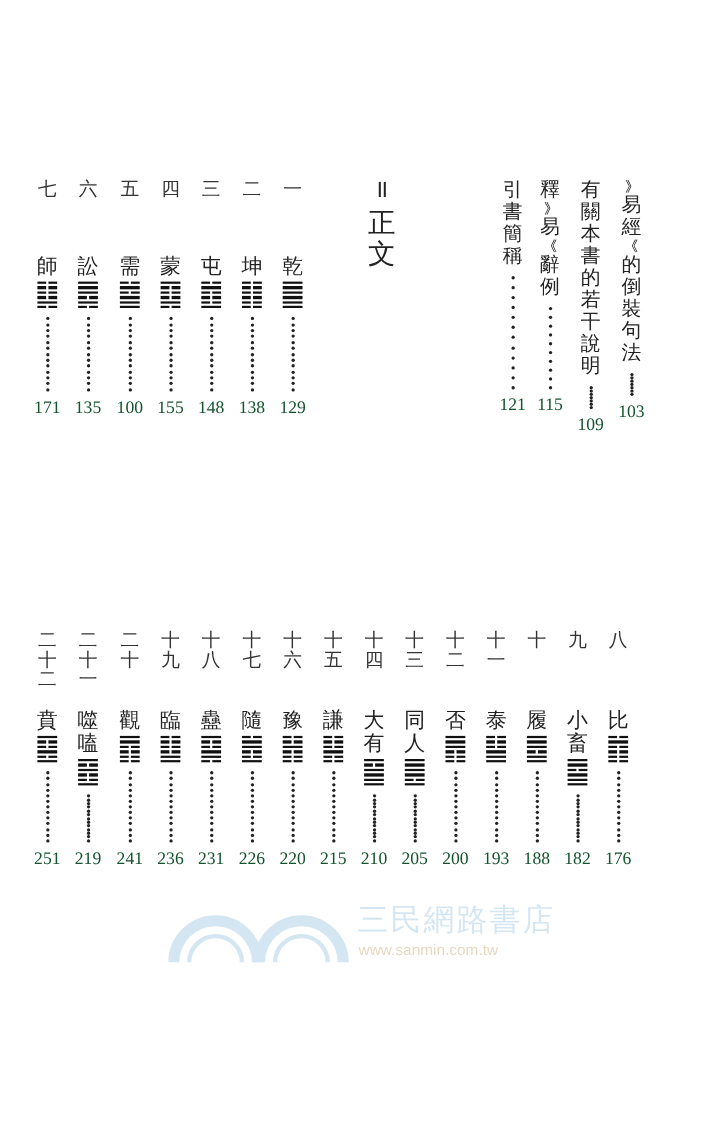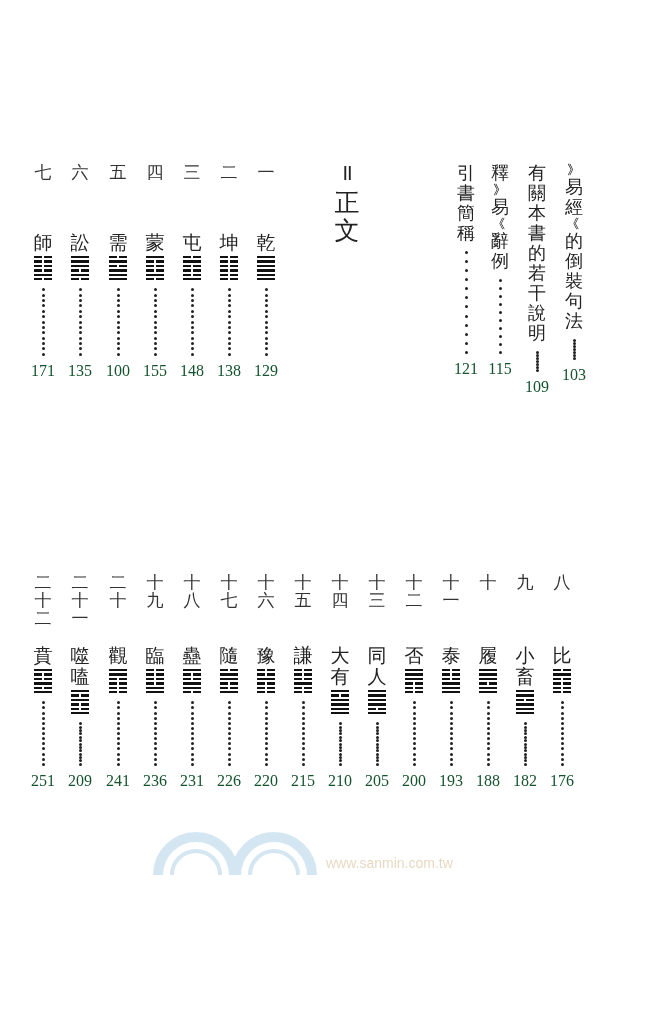--- a/index.html
+++ b/index.html
@@ -1134,21 +1134,21 @@
         <div class="dot"></div>
         <div class="dot"></div>
         <div class="dot"></div>
         <div class="dot"></div>
         <div class="dot"></div>
         <div class="dot"></div>
         <div class="dot"></div>
         <div class="dot"></div>
         <div class="dot"></div>
       </div>
-      <div class="page">209</div>
+      <div class="page">219</div>
     </div>
     <div class="col" style="left: 30px; top: 573px; height: 217px;">
       <div class="num">
         <span>二</span>
         <span>十</span>
         <span>二</span>
       </div>
       <div class="title" style="margin-top: 18px;">
         <span>賁</span>
       </div>
@@ -1198,14 +1198,15 @@
   <svg width="170" height="60" viewBox="0 0 170 60">
     <g fill="none" stroke="#5a9fd0" stroke-width="10">
       <path d="M8 60 A38 38 0 0 1 84 60"></path>
       <path d="M86 60 A38 38 0 0 1 162 60"></path>
     </g>
     <g fill="none" stroke="#5a9fd0" stroke-width="4">
       <path d="M22 60 A24 24 0 0 1 70 60"></path>
       <path d="M100 60 A24 24 0 0 1 148 60"></path>
     </g>
   </svg>
+  <div class="wm-text">三民網路書店</div>
   <div class="wm-url">www.sanmin.com.tw</div>
 </div>
 
 </body></html>

